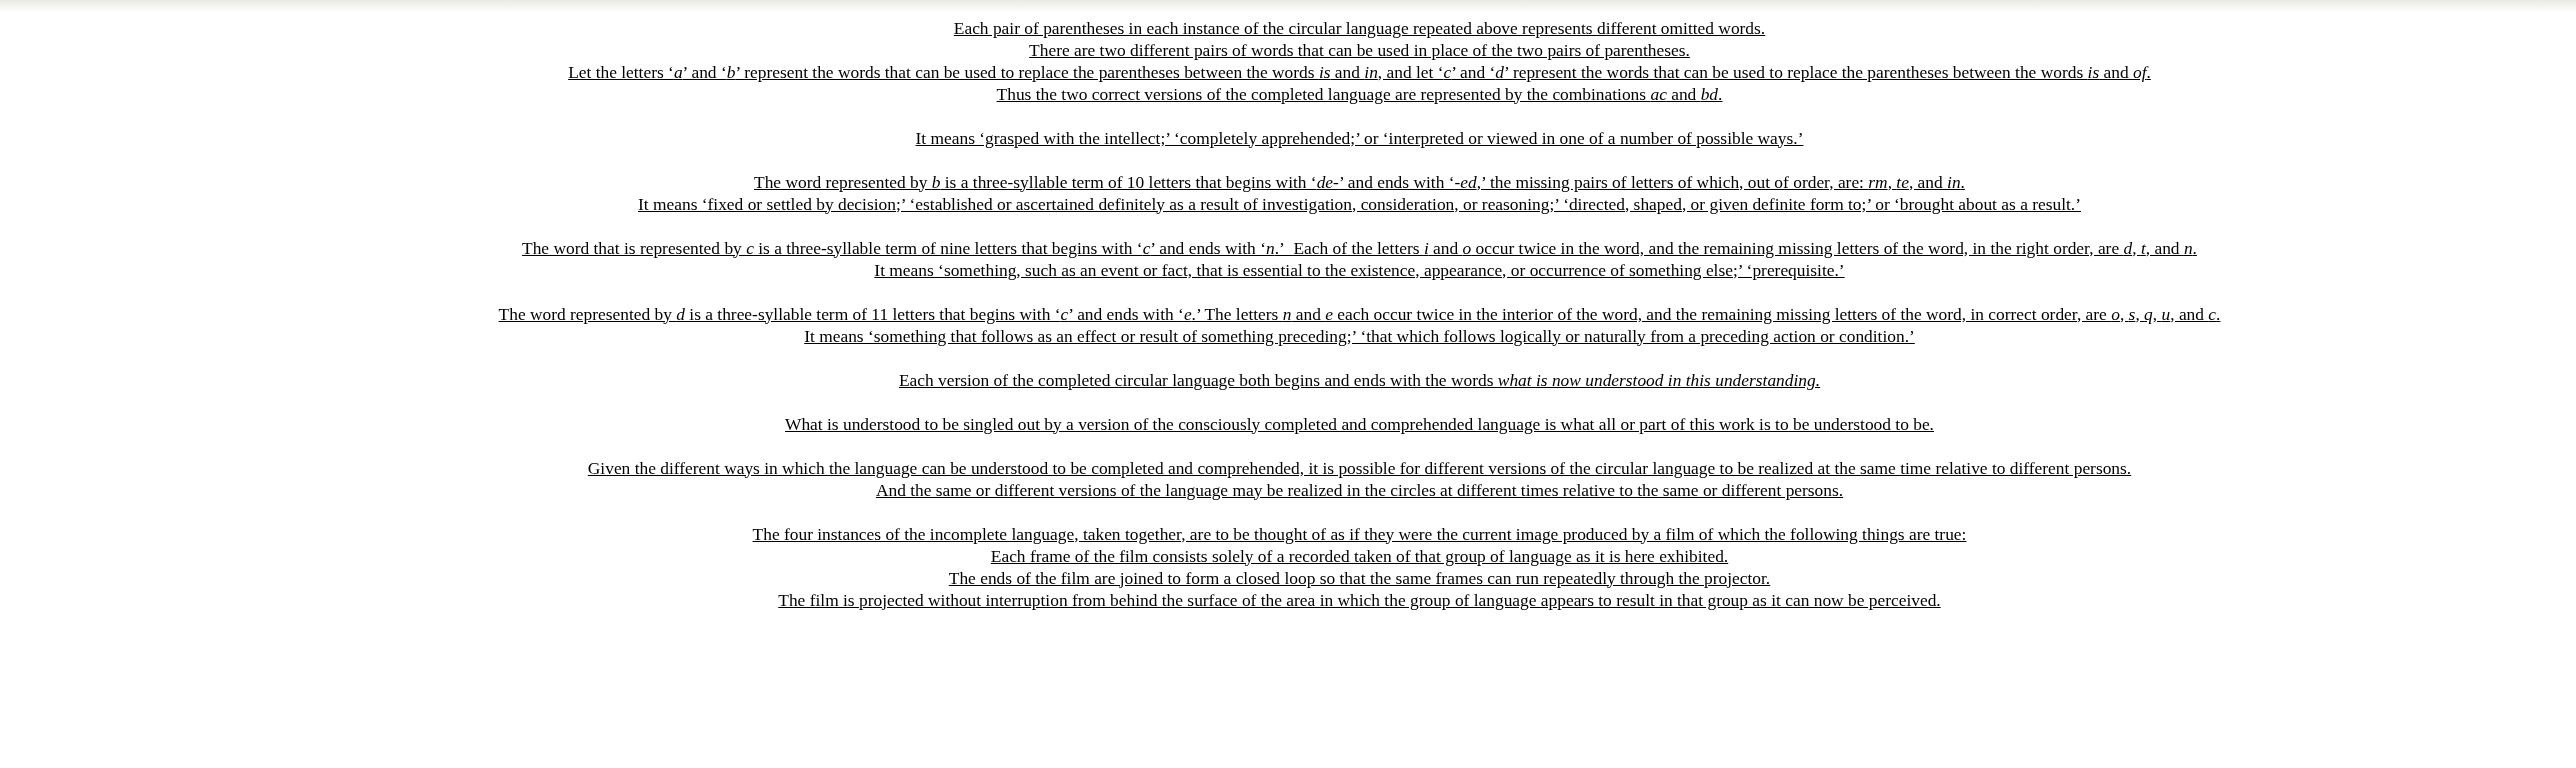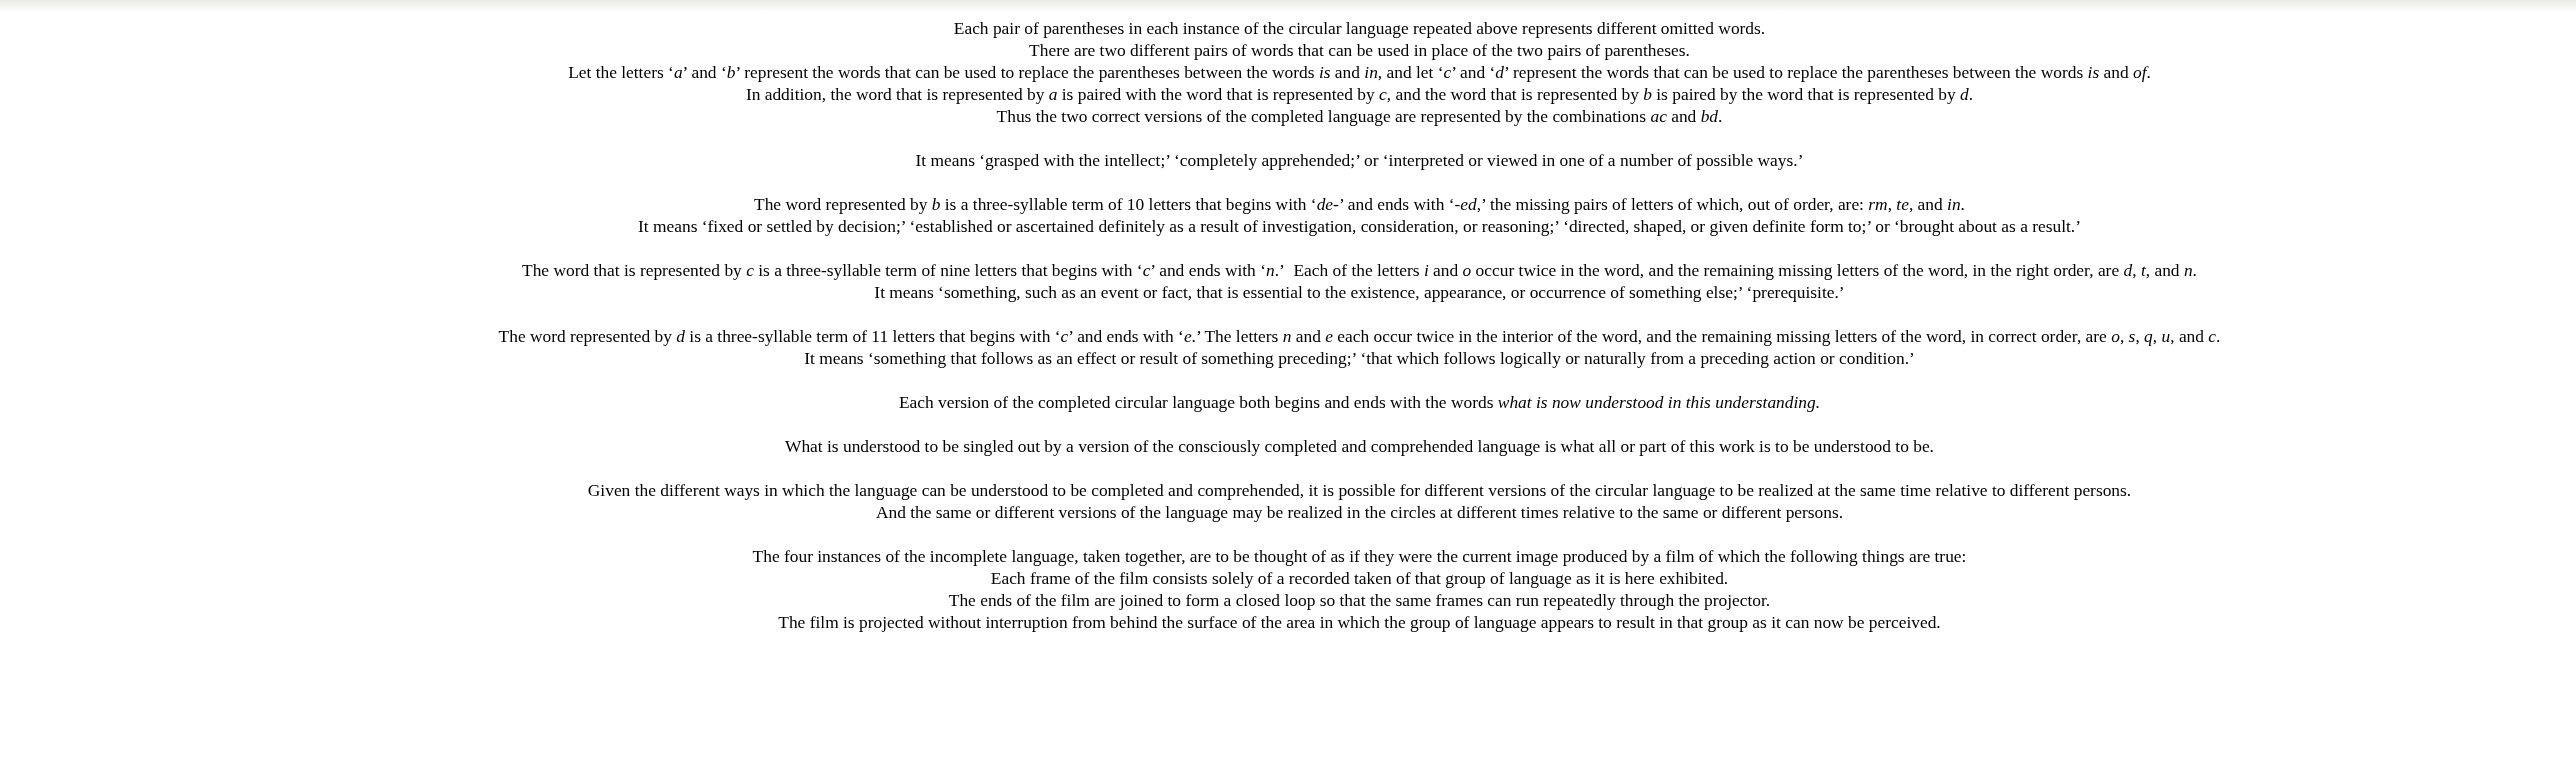--- a/index.html
+++ b/index.html
@@ -27,39 +27,39 @@
     top: 0;
     left: 143px;              
     width: 2433px;
     padding-top: 16.5px;
     text-align: center;
     font-size: 17.4px;
     line-height: 22px;
   }
   .para {
     margin: 0 0 22px 0;       
+    text-decoration: underline;
   }
   .para:last-child { margin-bottom: 0; margin-top: 16px; }
   .tline {
     white-space: nowrap;      
   }
   i { font-style: italic; }
 </style>
 </head>
 <body style="background: rgb(255, 255, 255); color: rgb(0, 0, 0);">
 
 <div class="top-strip"></div>
 
 <div class="doc">
 
   <div class="para">
     <div class="tline">Each pair of parentheses in each instance of the circular language repeated above represents different omitted words.</div>
     <div class="tline">There are two different pairs of words that can be used in place of the two pairs of parentheses.</div>
     <div class="tline">Let the letters ‘<i>a</i>’ and ‘<i>b</i>’ represent the words that can be used to replace the parentheses between the words <i>is</i> and <i>in</i>, and let ‘<i>c</i>’ and ‘<i>d</i>’ represent the words that can be used to replace the parentheses between the words <i>is</i> and <i>of</i>.</div>
-    <div class="tline">In addition, the word that is represented by <i>a</i> is paired with the word that is represented by <i>c</i>, and the word that is represented by <i>b</i> is paired by the word that is represented by <i>d</i>.</div>
     <div class="tline">Thus the two correct versions of the completed language are represented by the combinations <i>ac</i> and <i>bd</i>.</div>
   </div>
 
   <div class="para">
     <div class="tline">It means ‘grasped with the intellect;’ ‘completely apprehended;’ or ‘interpreted or viewed in one of a number of possible ways.’</div>
   </div>
 
   <div class="para">
     <div class="tline">The word represented by <i>b</i> is a three-syllable term of 10 letters that begins with ‘<i>de-</i>’ and ends with ‘<i>-ed</i>,’ the missing pairs of letters of which, out of order, are: <i>rm</i>, <i>te</i>, and <i>in</i>.</div>
     <div class="tline">It means ‘fixed or settled by decision;’ ‘established or ascertained definitely as a result of investigation, consideration, or reasoning;’ ‘directed, shaped, or given definite form to;’ or ‘brought about as a result.’</div>

